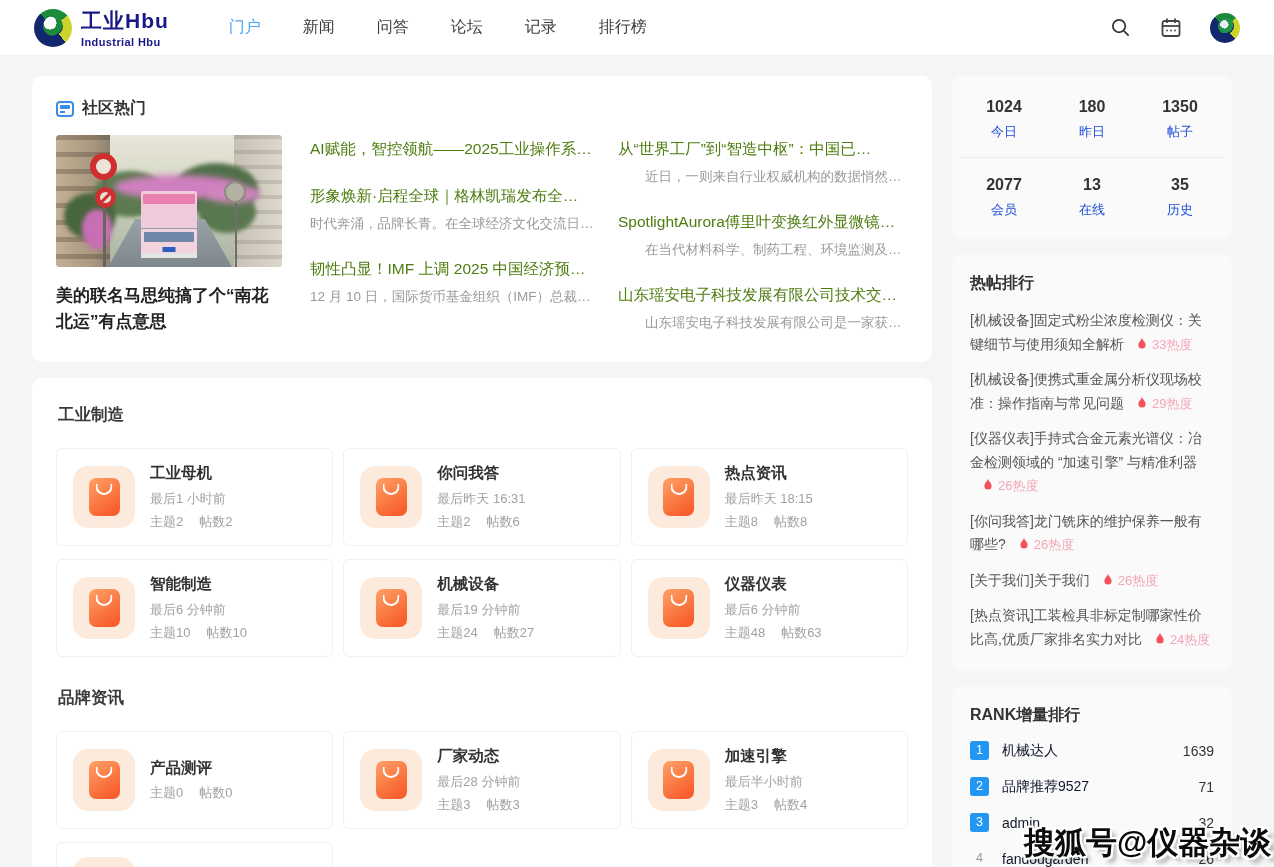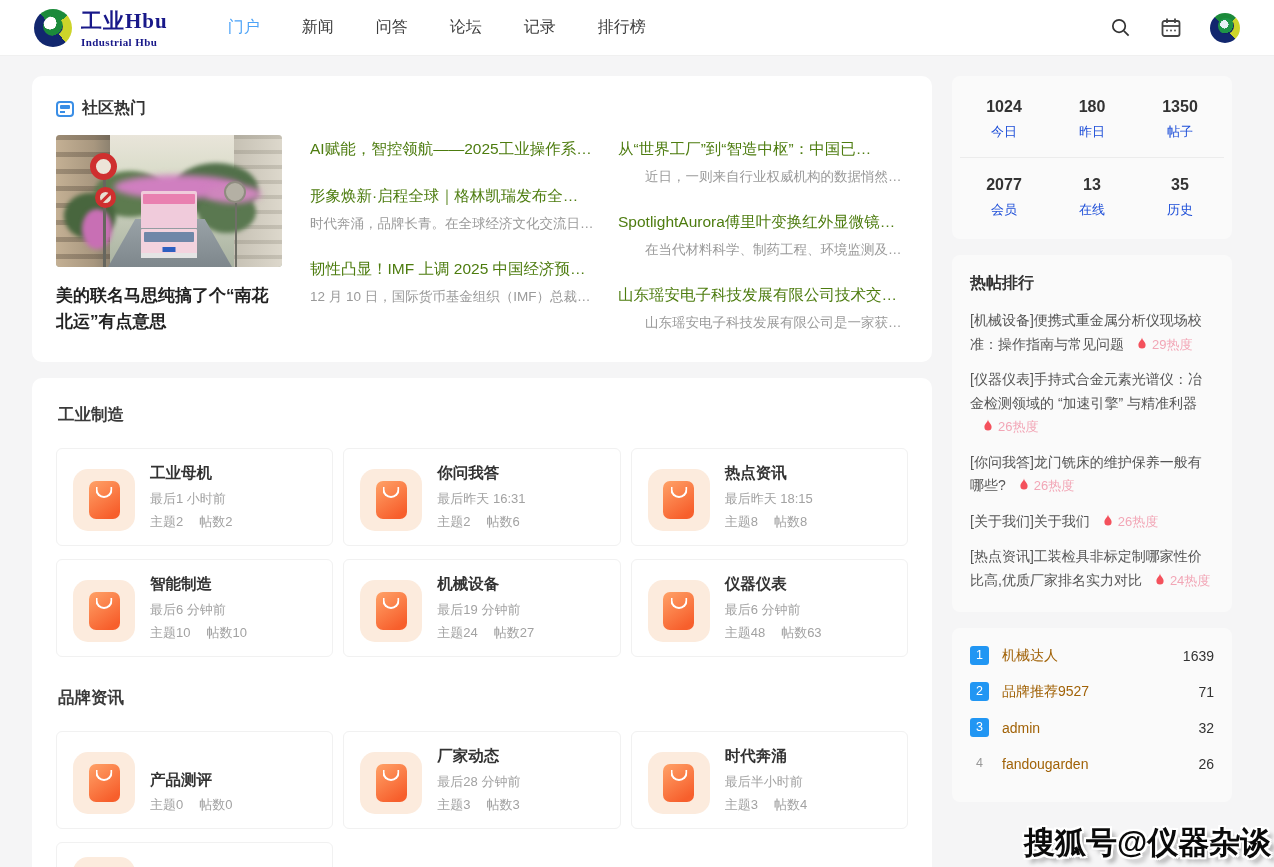--- a/index.html
+++ b/index.html
@@ -4,21 +4,21 @@
 <style>
   * { margin:0; padding:0; box-sizing:border-box; }
   html,body { width:1274px; height:867px; overflow:hidden; }
   body {
     font-family:"Liberation Sans","DejaVu Sans",sans-serif;
     background:#f5f5f6; position:relative; color:#333;
   }
   
   .header {
     height:56px; background:#fff; border-bottom:1px solid #f0f0f0;
-    display:flex; align-items:center; padding:0 34px;font-family:Liberation Serif, serif;
+    display:flex; align-items:center; padding:0 34px;
   }
   .logo { display:flex; align-items:center; gap:9px; }
   .logo-mark {
     width:38px; height:38px; border-radius:50%;
     background:conic-gradient(from 210deg,#12276e 0 30%,#1b8a3a 30% 55%,#cdd42a 55% 80%,#12276e 80% 100%);
     position:relative;
   }
   .logo-mark::after {
     content:""; position:absolute; left:9px; top:7px; width:20px; height:20px;
     border-radius:50%; background:radial-gradient(circle at 35% 35%, #fff 0 35%, #1b8a3a 36% 70%, #12276e 71%);
@@ -94,21 +94,21 @@
   .article-item { margin-bottom:26px; cursor:pointer; }
   .article-item:last-child { margin-bottom:0; }
   .article-title { font-size:15.5px; font-weight:500; color:#4d7c0f; white-space:nowrap; overflow:hidden; text-overflow:ellipsis; }
   .article-sub { margin-top:8px; font-size:13.5px; color:#9a9a9a; white-space:nowrap; overflow:hidden; text-overflow:ellipsis; }
   .article-col.col2 .article-sub { padding-left:27px; }
   
   .forum-panel { margin-top:16px; padding:26px 24px 40px; min-height:520px; }
   .section-title { font-size:16.5px; font-weight:600; color:#3a3a3a; margin:0 0 22px 2px; }
   .section-title.brand { margin-top:30px; }
   .forum-grid { display:grid; grid-template-columns:repeat(3,1fr); gap:13px 10px; }
-  .forum-card { border:1px solid #f1f1f1; border-radius:6px; padding:14px 16px; display:flex; align-items:flex-end; gap:15px; background:#fff; cursor:pointer; }
+  .forum-card { border:1px solid #f1f1f1; border-radius:6px; padding:14px 16px; display:flex; align-items:center; gap:15px; background:#fff; cursor:pointer; }
   .forum-icon { width:62px; height:62px; border-radius:15px; background:#fcebdd; flex:none; display:flex; align-items:center; justify-content:center; }
   .bag { width:31px; height:38px; background:linear-gradient(145deg,#ffa268 0%,#f75f2c 85%); border-radius:7px; position:relative; }
   .bag::after { content:""; position:absolute; left:50%; transform:translateX(-50%); top:6px; width:13px; height:9px;
     border:2.5px solid #fff; border-top:none; border-radius:0 0 9px 9px; }
   .forum-info { min-width:0; }
   .forum-name { font-size:15.5px; font-weight:700; color:#333; }
   .forum-last { font-size:13px; color:#a2a2a2; margin-top:6px; }
   .forum-meta { font-size:13px; color:#a2a2a2; margin-top:5px; display:flex; gap:16px; }
   
   .side-box { background:#fafafa; border-radius:8px; }
@@ -120,21 +120,21 @@
   .hot-box { margin-top:16px; padding:18px 18px 8px; }
   .side-title { font-size:16px; font-weight:600; color:#333; margin-bottom:15px; }
   .hot-item { font-size:14px; color:#555; line-height:1.68; margin-bottom:12px; cursor:pointer; }
   .flame { width:12px; height:14px; vertical-align:-2px; margin:0 4px 0 12px; }
   .hot-heat { color:#f2a6b6; font-size:13px; }
   .rank-box { margin-top:16px; padding:18px 18px 12px; }
   .rank-item { display:flex; align-items:center; gap:13px; margin-bottom:17px; font-size:14px; cursor:pointer; }
   .rank-badge { width:19px; height:19px; line-height:19px; text-align:center; border-radius:3px; font-size:12.5px; flex:none; }
   .rank-badge.top { background:#2196f3; color:#fff; }
   .rank-badge.plain { color:#999; }
-  .rank-name { flex:1; color:#a16207; min-width:0; overflow:hidden; text-overflow:ellipsis; white-space:nowrap; }
+  .rank-name { flex:1; color:#0f172a; min-width:0; overflow:hidden; text-overflow:ellipsis; white-space:nowrap; }
   .rank-value { color:#333; }
   
   .watermark {
     position:absolute; left:1024px; top:822px; font-size:31px; font-weight:bold; color:#0a0a0a;
     letter-spacing:0; white-space:nowrap; z-index:50; pointer-events:none;
     text-shadow:2px 0 0 #fff,-2px 0 0 #fff,0 2px 0 #fff,0 -2px 0 #fff,
       2px 2px 0 #fff,-2px -2px 0 #fff,2px -2px 0 #fff,-2px 2px 0 #fff,5px 5px 4px rgba(0,0,0,.35);
   }
 </style>
 </head>
@@ -356,21 +356,21 @@
         <span>主题3</span>
         <span>帖数3</span>
       </div>
     </div>
   </div>
           <div class="forum-card">
     <div class="forum-icon">
               <div class="bag"></div>
             </div>
     <div class="forum-info">
-      <div class="forum-name">时代奔涌</div>
+      <div class="forum-name">加速引擎</div>
       <div class="forum-last">最后半小时前</div>
       <div class="forum-meta">
         <span>主题3</span>
         <span>帖数4</span>
       </div>
     </div>
   </div>
           <div class="forum-card">
     <div class="forum-icon"></div>
     <div class="forum-info">
@@ -410,39 +410,43 @@
           <div>
     <div class="stat-value">35</div>
     <div class="stat-label">历史</div>
   </div>
         </div>
     </div>
 
     <div class="side-box hot-box">
       <div class="side-title">热帖排行</div>
       <div>
+          <div class="hot-item"><span>[机械设备]固定式粉尘浓度检测仪：关键细节与使用须知全解析</span><svg class="flame" viewBox="0 0 12 14">
+              <path d="M6 0C6.3 3 2.4 4.4 2.4 8a3.6 3.6 0 0 0 7.2 0C9.6 4.4 5.7 3 6 0z" fill="#f4515c"></path>
+            </svg><span class="hot-heat">33热度</span></div>
           <div class="hot-item"><span>[机械设备]便携式重金属分析仪现场校准：操作指南与常见问题</span><svg class="flame" viewBox="0 0 12 14">
               <path d="M6 0C6.3 3 2.4 4.4 2.4 8a3.6 3.6 0 0 0 7.2 0C9.6 4.4 5.7 3 6 0z" fill="#f4515c"></path>
             </svg><span class="hot-heat">29热度</span></div>
           <div class="hot-item"><span>[仪器仪表]手持式合金元素光谱仪：冶金检测领域的 “加速引擎” 与精准利器</span><svg class="flame" viewBox="0 0 12 14">
               <path d="M6 0C6.3 3 2.4 4.4 2.4 8a3.6 3.6 0 0 0 7.2 0C9.6 4.4 5.7 3 6 0z" fill="#f4515c"></path>
             </svg><span class="hot-heat">26热度</span></div>
           <div class="hot-item"><span>[你问我答]龙门铣床的维护保养一般有哪些?</span><svg class="flame" viewBox="0 0 12 14">
               <path d="M6 0C6.3 3 2.4 4.4 2.4 8a3.6 3.6 0 0 0 7.2 0C9.6 4.4 5.7 3 6 0z" fill="#f4515c"></path>
             </svg><span class="hot-heat">26热度</span></div>
           <div class="hot-item"><span>[关于我们]关于我们</span><svg class="flame" viewBox="0 0 12 14">
               <path d="M6 0C6.3 3 2.4 4.4 2.4 8a3.6 3.6 0 0 0 7.2 0C9.6 4.4 5.7 3 6 0z" fill="#f4515c"></path>
             </svg><span class="hot-heat">26热度</span></div>
           <div class="hot-item"><span>[热点资讯]工装检具非标定制哪家性价比高,优质厂家排名实力对比</span><svg class="flame" viewBox="0 0 12 14">
               <path d="M6 0C6.3 3 2.4 4.4 2.4 8a3.6 3.6 0 0 0 7.2 0C9.6 4.4 5.7 3 6 0z" fill="#f4515c"></path>
             </svg><span class="hot-heat">24热度</span></div>
         </div>
     </div>
 
     <div class="side-box rank-box">
+      <div class="side-title">RANK增量排行</div>
       <div>
           <div class="rank-item">
     <span class="rank-badge top">1</span>
     <span class="rank-name">机械达人</span>
     <span class="rank-value">1639</span>
   </div>
           <div class="rank-item">
     <span class="rank-badge top">2</span>
     <span class="rank-name">品牌推荐9527</span>
     <span class="rank-value">71</span>

